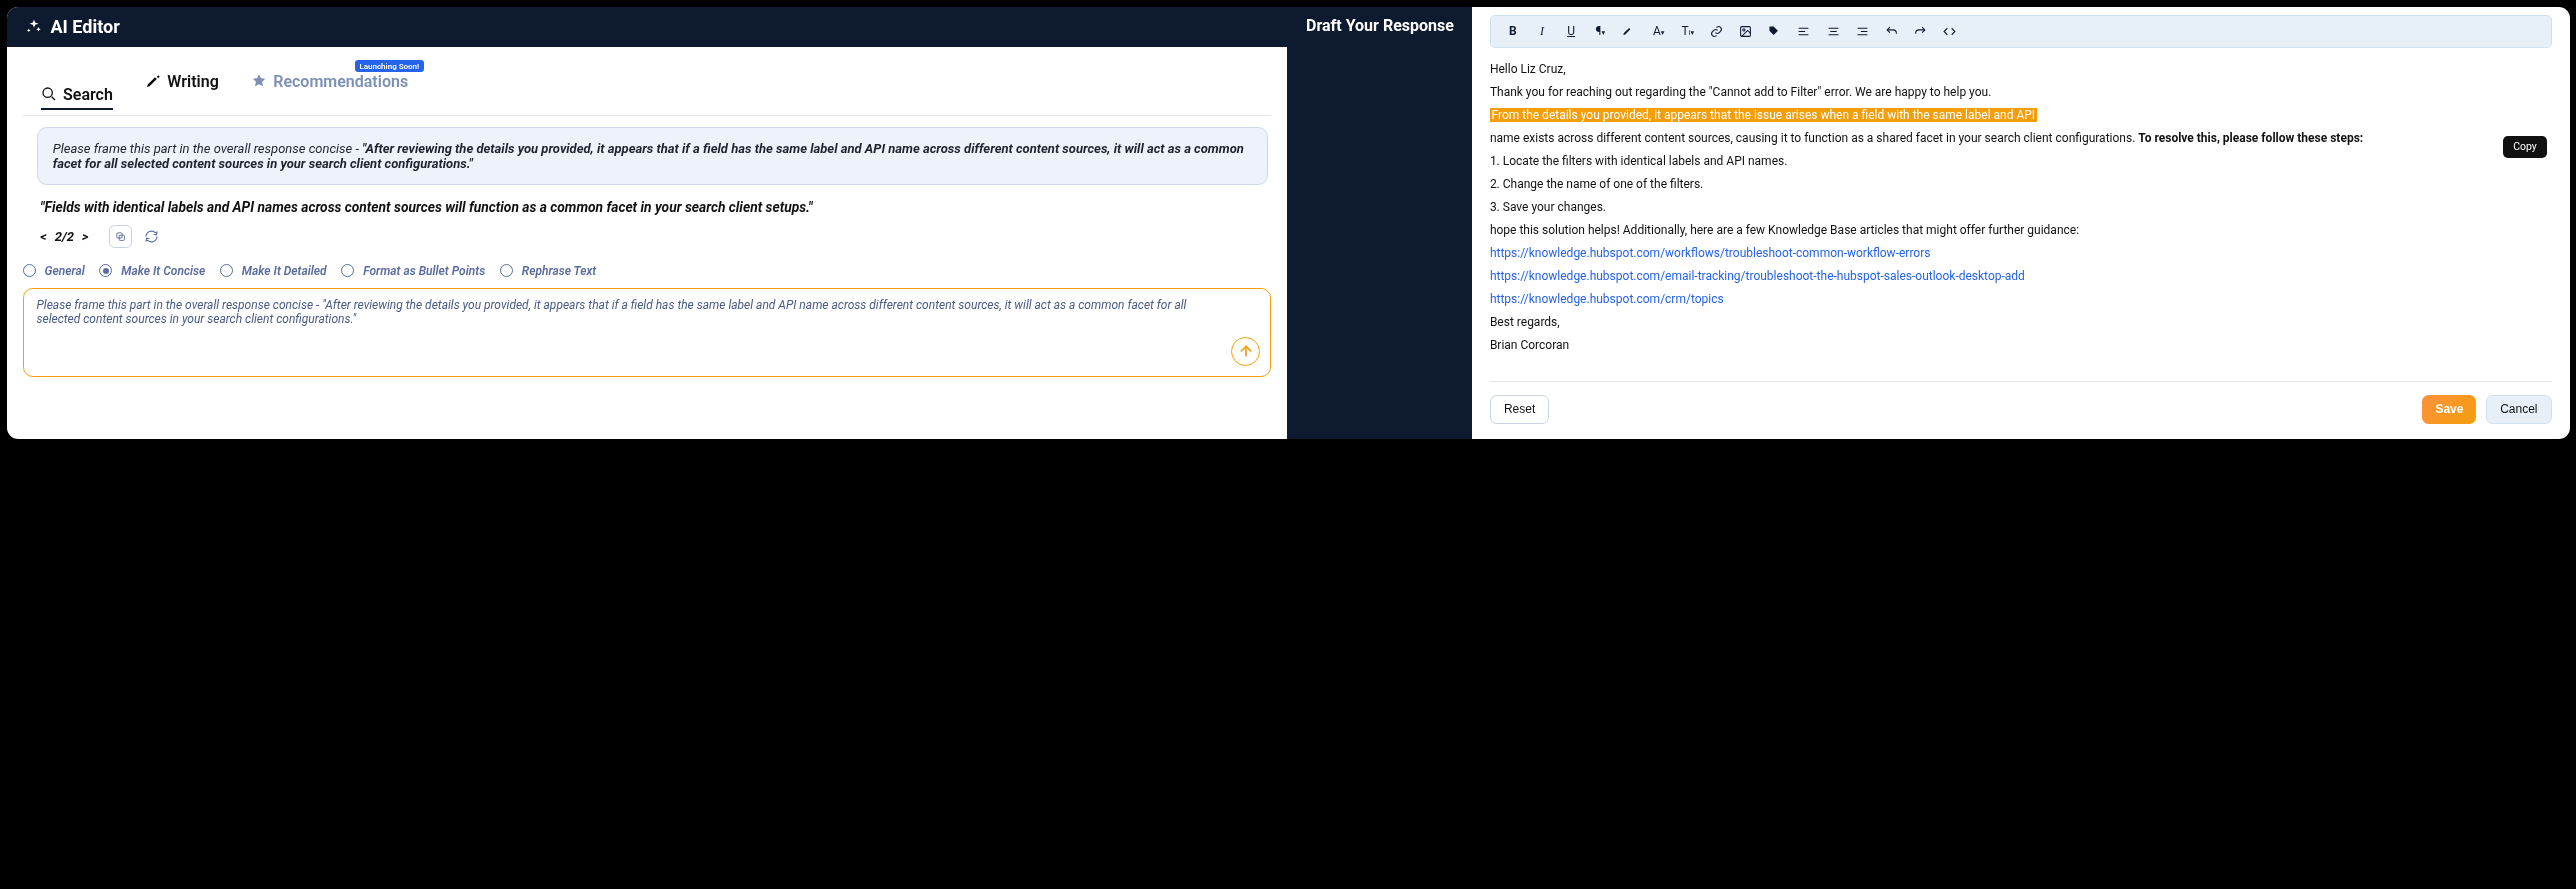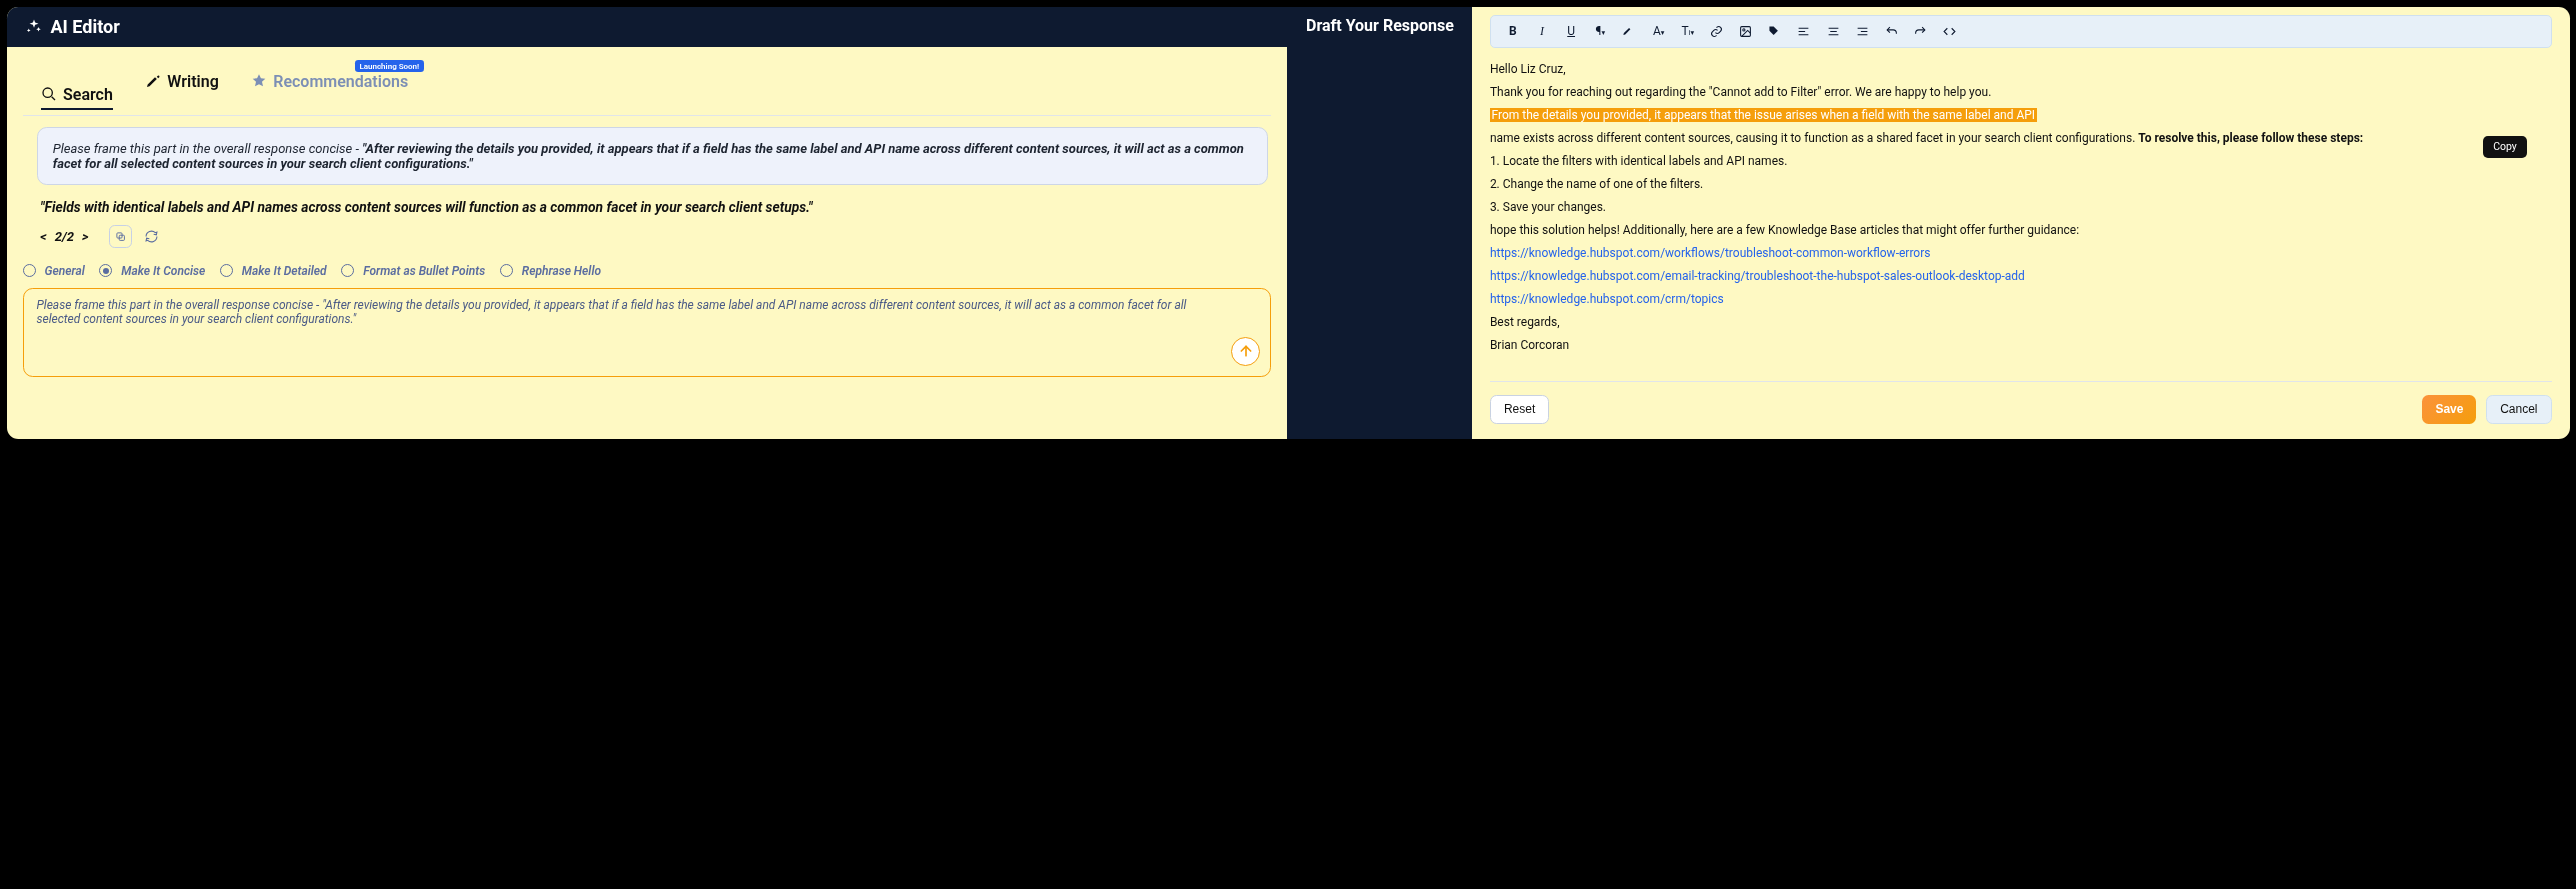--- a/index.html
+++ b/index.html
@@ -1,17 +1,17 @@
 <!DOCTYPE html>
 <html style="font-size:13px"><head>
 <meta charset="utf-8">
 <style>
   * { box-sizing: border-box; margin: 0; padding: 0; }
   body { font-family: -apple-system, BlinkMacSystemFont, "Segoe UI", Roboto, sans-serif; background:#000; padding:6.5px; color:#111; }
-  .app { display:flex; border-radius:11.3px; overflow:hidden; background:#fef9c3; height:432px; }
+  .app { display:flex; border-radius:11.3px; overflow:hidden; background:#ffffff; height:432px; }
   .left { width:50%; display:flex; flex-direction:column; border-right:1.6px solid #0e1a30; }
   .right { width:50%; display:flex; flex-direction:row; }
   .topbar { background:#0e1a30; color:#fff; padding:9.7px 18px; font-size:18px; font-weight:700; display:flex; align-items:center; gap:8px; }
   .topbar-right { background:#0e1a30; color:#fff; padding:9.7px 18px; font-size:16px; font-weight:700; }
   .tabs { display:flex; align-items:center; gap:32px; padding:9.7px 18px 4.9px; border-bottom:none; position:relative; margin:0 16px; }
   .tabs:after { content:""; position:absolute; left:0; right:0; bottom:0; height:0.8px; background:#e1e5ea; }
   .tab { display:flex; align-items:center; gap:6.5px; font-size:16px; font-weight:600; color:#111; cursor:pointer; padding-bottom:4.9px; }
   .tab:first-child { border-bottom:2.4px solid #0e1a30;margin-top:28px; }
   .tab.recs { color:#7c8fb5; position:relative; }
   .badge { position:absolute; top:-11.3px; right:-16px; background:#2563eb; color:#fff; font-size:8px; font-weight:600; padding:1.6px 4.9px; border-radius:3.2px; }
@@ -38,21 +38,21 @@
   .toolbar .tbtn { cursor:pointer; width:14.6px; text-align:center; }
   .doc { padding:4.9px 18px 0; font-size:12px; line-height:1.5; color:#111; }
   .doc p { margin:4.9px 0; }
   .hl { background:#f59e0b; color:#fff; padding:0 1.6px; }
   .link { color:#2563eb; text-decoration:none; display:block; margin:5px 0; }
   .actions { display:flex; justify-content:space-between; padding:13px 18px 14.6px; margin-top:auto; border-top:0.8px solid #e1e5ea; margin-left:18px; margin-right:18px; padding-left:0; padding-right:0;}
   .btn { border:0.8px solid #c9d2e2; background:#fff; border-radius:6.5px; padding:6.5px 13px; font-size:12px; cursor:pointer; color:#111; }
   .btn.save { border:none; background:linear-gradient(135deg,#fb923c,#f59e0b); color:#fff; font-weight:600; }
   .btn.cancel { background:#e7f0f8; border-color:#cfe0ef; }
   .rightgroup { display:flex; gap:9.7px; }
-  .tooltip { position:absolute; right:43px; top:129px; background:#111; color:#fff; padding:4.9px 9.7px; border-radius:4.9px; font-size:10.5px; }
+  .tooltip { position:absolute; right:23px; top:129px; background:#111; color:#fff; padding:4.9px 9.7px; border-radius:4.9px; font-size:10.5px; }
   .tooltip:before { content:""; position:absolute; right:-4.9px; top:8px; border:4.9px solid transparent; border-left-color:#111; }
 
   .rightinner { position:relative; display:flex; flex-direction:column; flex:1; }
 
   
   svg { display:block; }
 </style>
 </head>
 <body>
 
@@ -137,21 +137,21 @@
         <div class="radio">
             <span class="circ"></span>
             <span>Make It Detailed</span>
           </div>
         <div class="radio">
             <span class="circ"></span>
             <span>Format as Bullet Points</span>
           </div>
         <div class="radio">
             <span class="circ"></span>
-            <span>Rephrase Hello</span>
+            <span>Rephrase Text</span>
           </div>
       </div>
 
       <div class="composer">
         <span class="lead">Please frame this part in the overall response concise - </span><span class="quote">"After reviewing the details  you provided, it appears that if a field has the same label and API name across  different content sources, it will act as a common facet for all selected content sources in your search client configurations."</span>
         <div class="sendbtn">
           <svg width="16" height="16" viewBox="0 0 24 24" fill="none" stroke="#f59e0b" stroke-width="2.5" stroke-linecap="round" stroke-linejoin="round">
               <path d="M12 19V5"></path>
               <path d="M5 12l7-7 7 7"></path>
             </svg>

